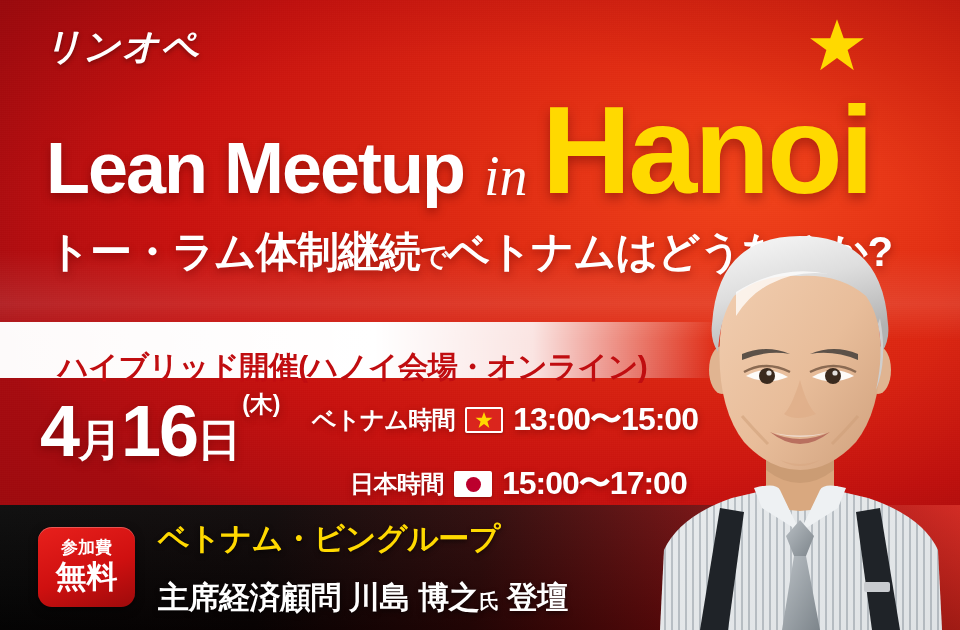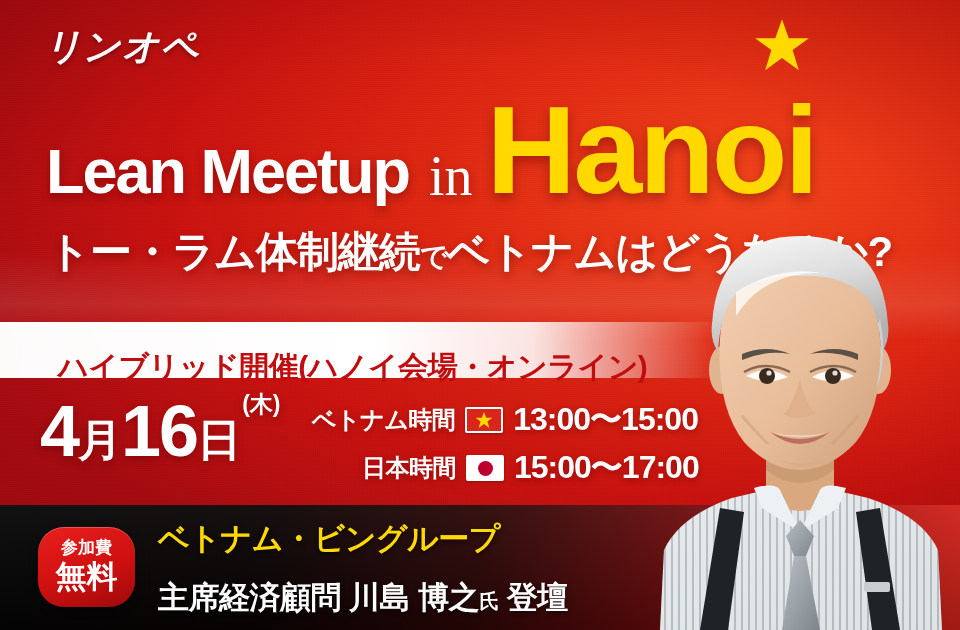--- a/index.html
+++ b/index.html
@@ -52,29 +52,30 @@
   }
 
   
   .title-row{
     position:absolute;left:46px;top:88px;right:20px;
     display:flex;align-items:baseline;
     white-space:nowrap;
   }
   .t-lean{
     color:#fff;
-    font-size:63px;font-weight:700;
+    font-size:72px;font-weight:700;
     letter-spacing:-2px;
     line-height:1;
     text-shadow:0 4px 10px rgba(90,0,0,.45);
     margin-top:16px;
   }
   .t-in{
     color:#fff;
     font-family:"Liberation Serif","DejaVu Serif",serif;
+    font-style:italic;
     font-size:56px;
     font-weight:400;
     margin:0 14px 0 20px;
     position:relative;top:2px;
     text-shadow:0 3px 8px rgba(90,0,0,.45);
   }
   .t-hanoi{
     position:relative;
     color:#ffd900;
     font-size:124px;font-weight:700;
@@ -127,29 +128,29 @@
     text-shadow:0 3px 9px rgba(90,0,0,.45);
     display:flex;align-items:flex-end;
   }
   .d-num{font-size:72px;font-weight:700;line-height:.92;letter-spacing:-2px;}
   .d-unit{font-size:44px;font-weight:700;line-height:1;letter-spacing:-1px;position:relative;top:-2px;}
   .d-dow{font-size:23px;font-weight:700;position:relative;top:-44px;left:2px;}
 
   
   .times{
     position:absolute;left:312px;top:398px;
-    display:flex;flex-direction:column;gap:4px;
+    display:flex;flex-direction:column;gap:20px;
   }
   .time-row{
     display:flex;align-items:center;
     color:#fff;white-space:nowrap;
     text-shadow:0 2px 7px rgba(90,0,0,.45);
   }
   .t-label{font-size:24px;font-weight:700;letter-spacing:-.5px;}
-  .t-label.jp{margin-left:50px;}
+  .t-label.jp{margin-left:38px;}
   .flag{
     width:38px;height:26px;
     margin:0 10px;
     border:2px solid #fff;
     border-radius:2px;
     position:relative;overflow:hidden;
     flex:0 0 auto;
     box-shadow:0 1px 3px rgba(0,0,0,.3);
   }
   .flag-vn{background:#da251d;display:flex;align-items:center;justify-content:center;}
@@ -169,21 +170,21 @@
       #b51512 88%,
       #d6241b 100%);
   }
   .bottom::after{
     content:"";position:absolute;inset:0;
     background:linear-gradient(180deg, rgba(255,255,255,.05) 0%, rgba(0,0,0,.25) 100%);
   }
   .badge{
     position:absolute;left:38px;top:527px;
     width:97px;height:80px;
-    border-radius:26px;
+    border-radius:14px;
     background:linear-gradient(160deg,#e8201c 0%,#cf1010 55%,#9d0a0b 100%);
     box-shadow:0 3px 8px rgba(0,0,0,.55), inset 0 1px 0 rgba(255,255,255,.25);
     display:flex;flex-direction:column;align-items:center;justify-content:center;
     color:#fff;z-index:3;
   }
   .badge-top{font-size:17px;font-weight:700;letter-spacing:0px;line-height:1.1;}
   .badge-main{font-size:31px;font-weight:700;letter-spacing:0px;line-height:1.15;margin-top:1px;}
 
   .speaker{
     position:absolute;left:158px;top:520px;z-index:3;

